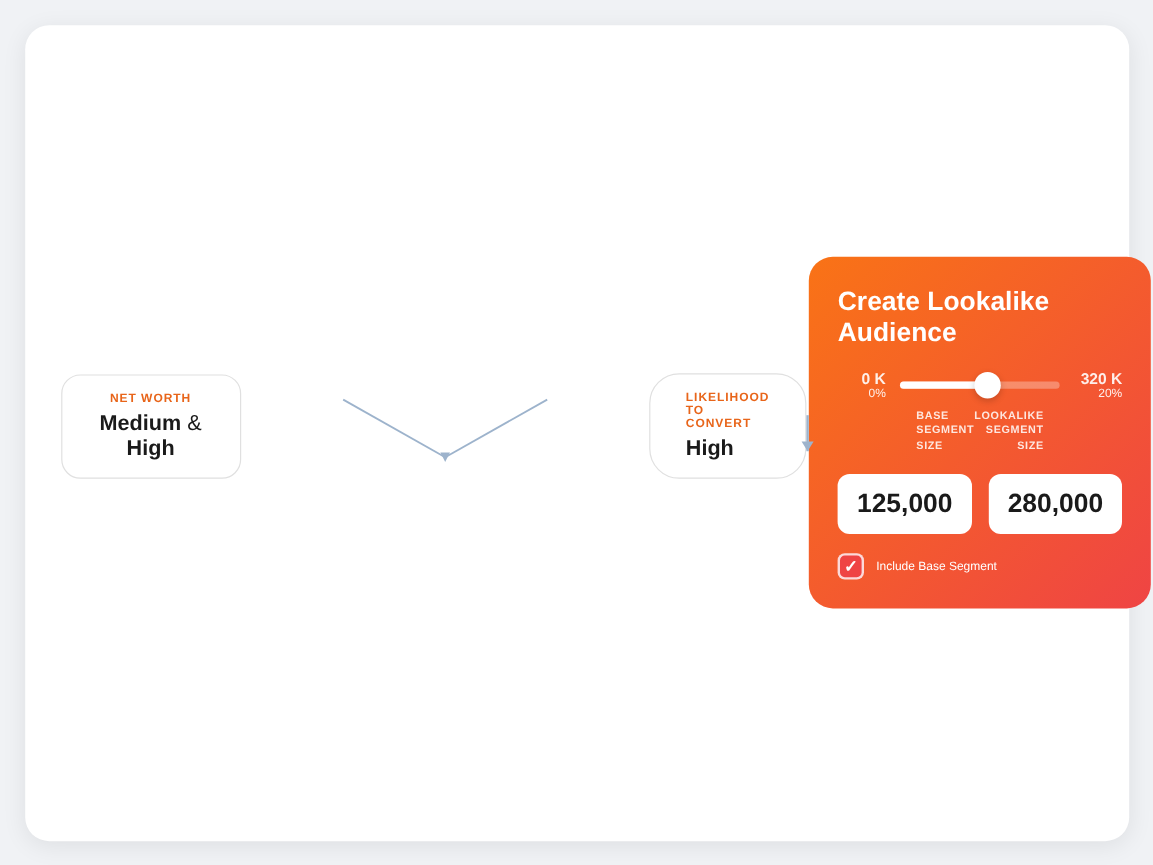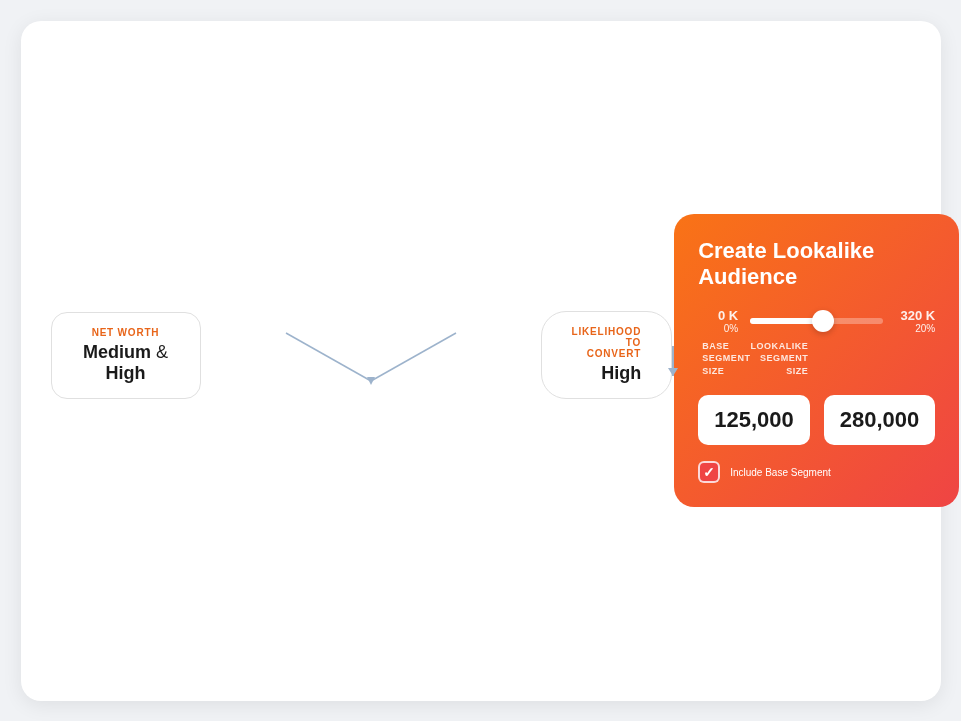--- a/index.html
+++ b/index.html
@@ -61,21 +61,21 @@
     }
     .criteria-value .and {
       font-weight: 400;
       color: #1a1a1a;
     }
     .likelihood-box {
       background: white;
       border: 1.5px solid #e0e0e0;
       border-radius: 25px;
       padding: 14px 30px;
-      text-align: right;
+      text-align: left;
       margin-bottom: 8px;
     }
     .connector-middle {
       height: 40px;
       display: flex;
       flex-direction: column;
       align-items: center;
       justify-content: center;
     }
     .connector-arrow-down {
@@ -146,21 +146,21 @@
       height: 22px;
       background: white;
       border-radius: 50%;
       position: absolute;
       top: -8px;
       left: calc(55% - 11px);
       box-shadow: 0 2px 6px rgba(0,0,0,0.2);
     }
     .segment-labels {
       display: flex;
-      justify-content: flex-start;
+      justify-content: center;
       margin-bottom: 18px;
       padding: 0 4px;
     }
     .segment-label {
       font-size: 9px;
       font-weight: 700;
       letter-spacing: 0.06em;
       color: rgba(255,255,255,0.85);
       text-transform: uppercase;
       line-height: 1.4;

